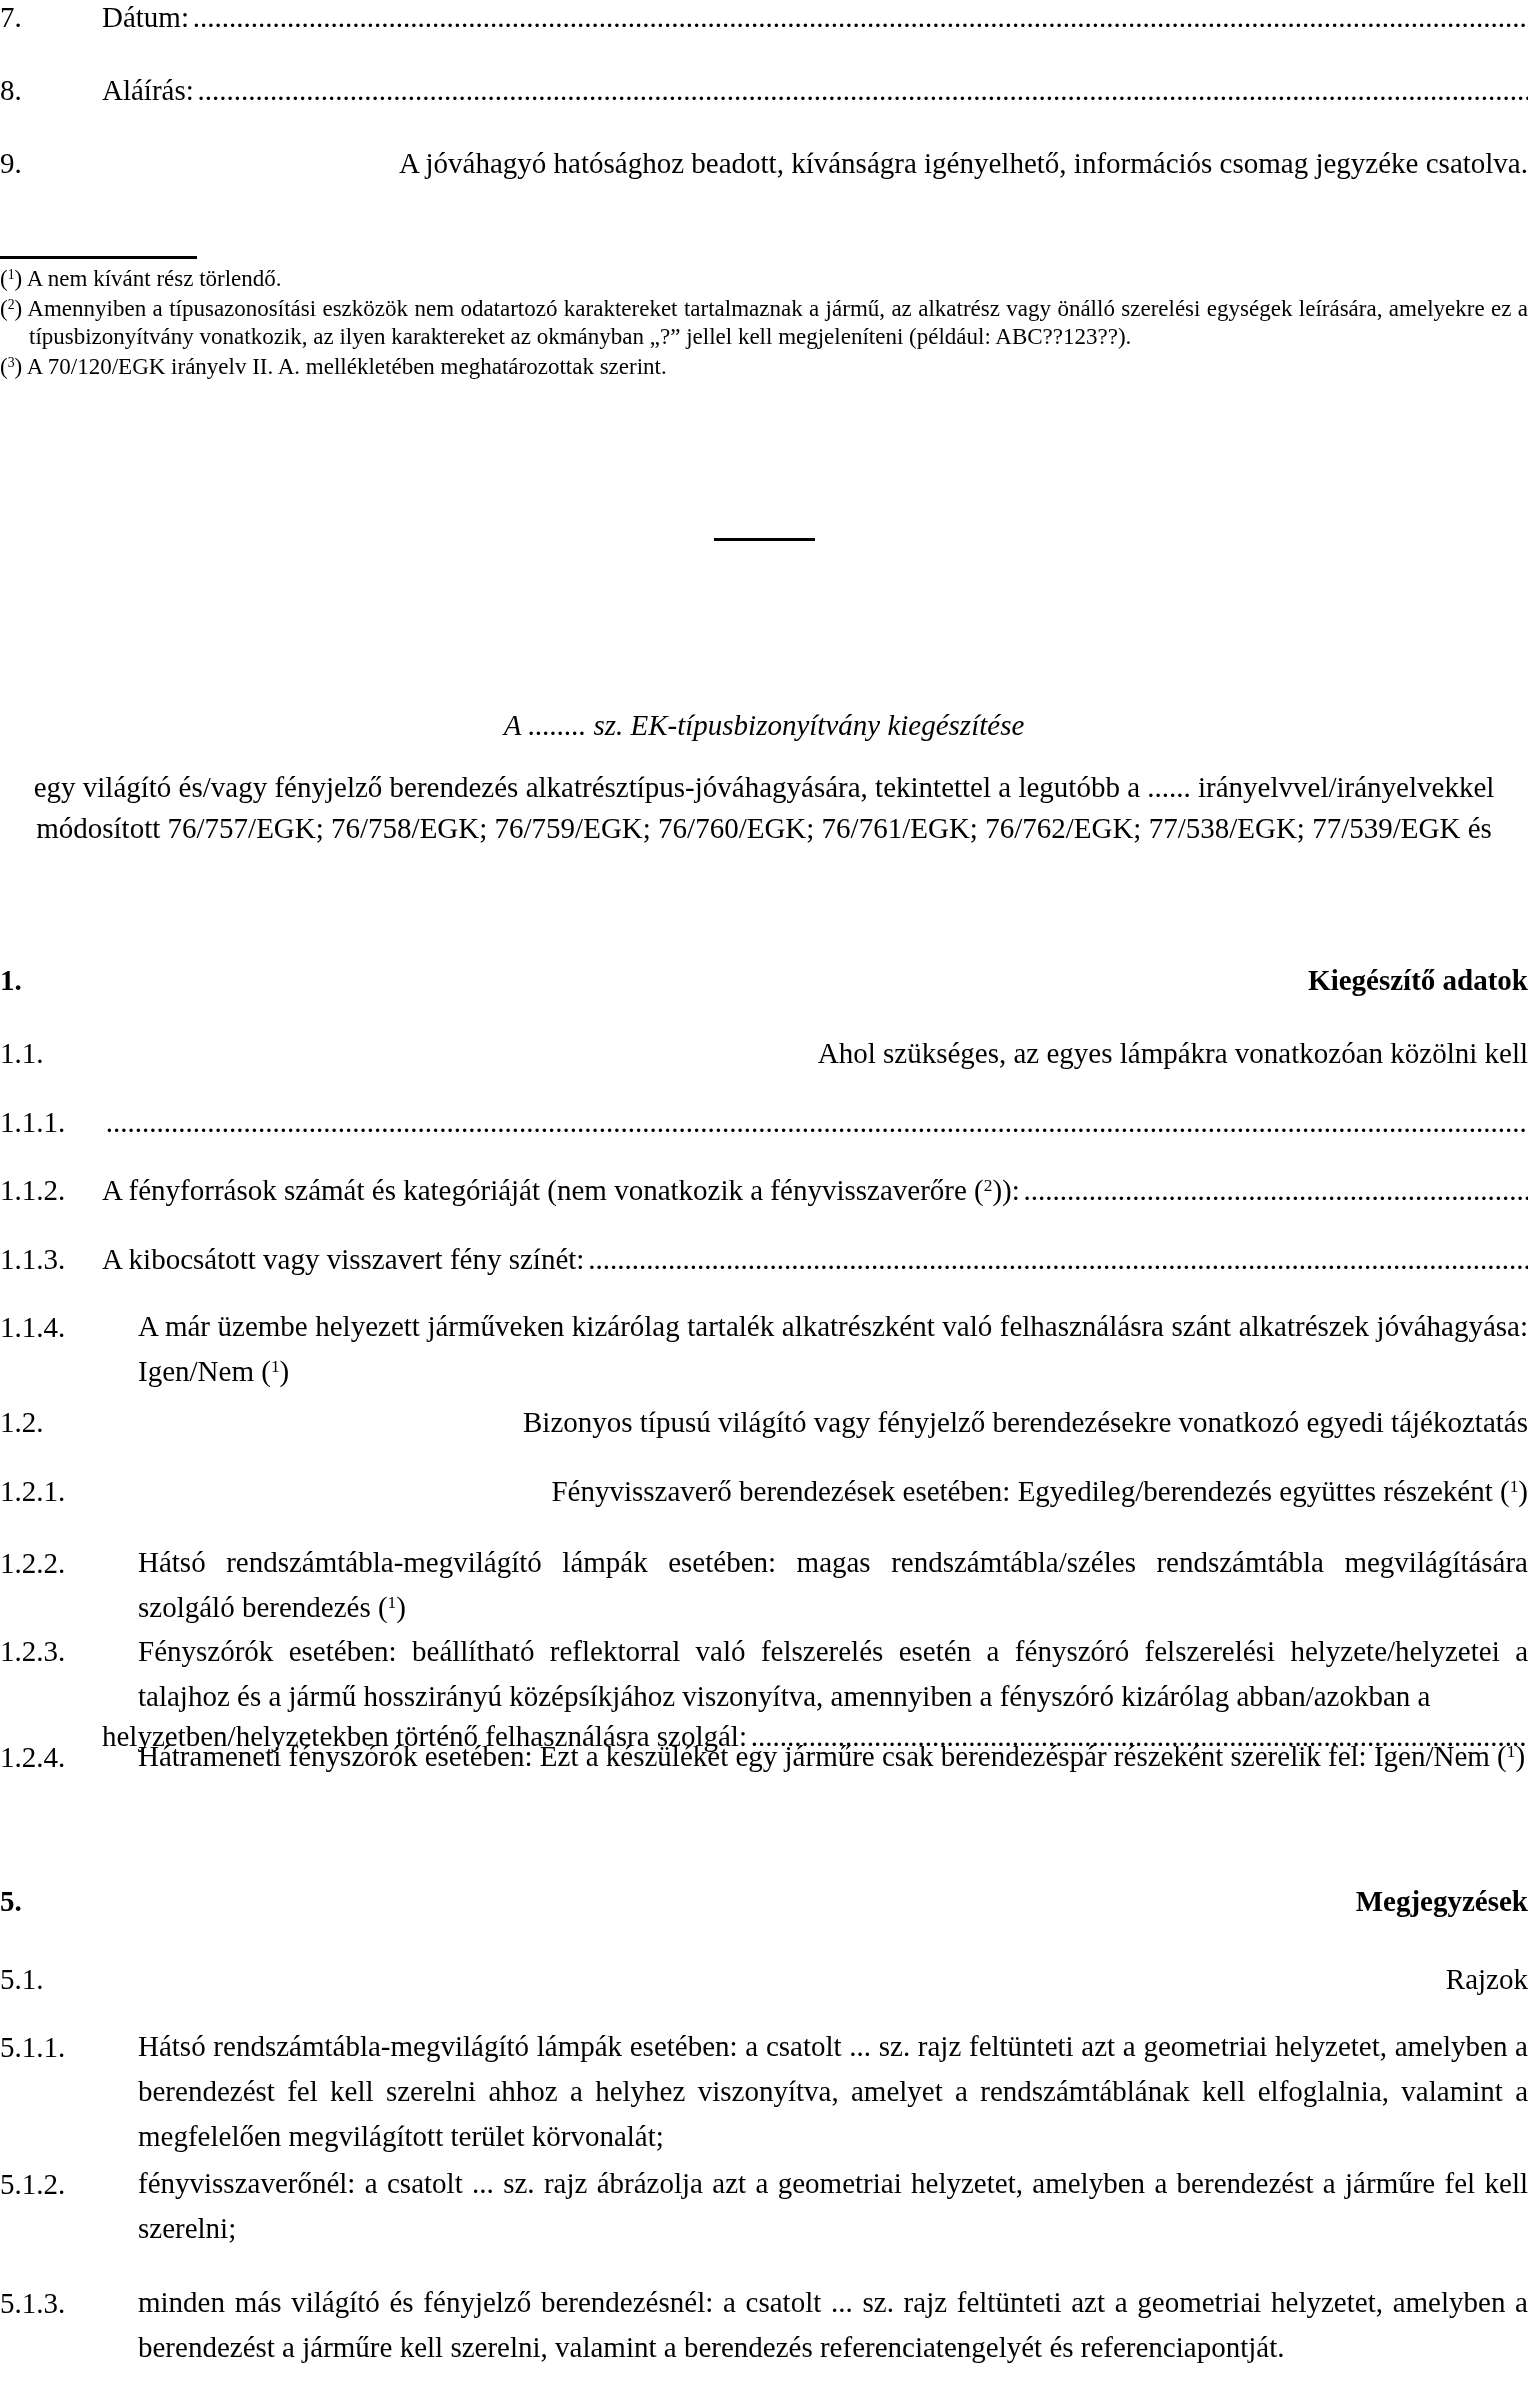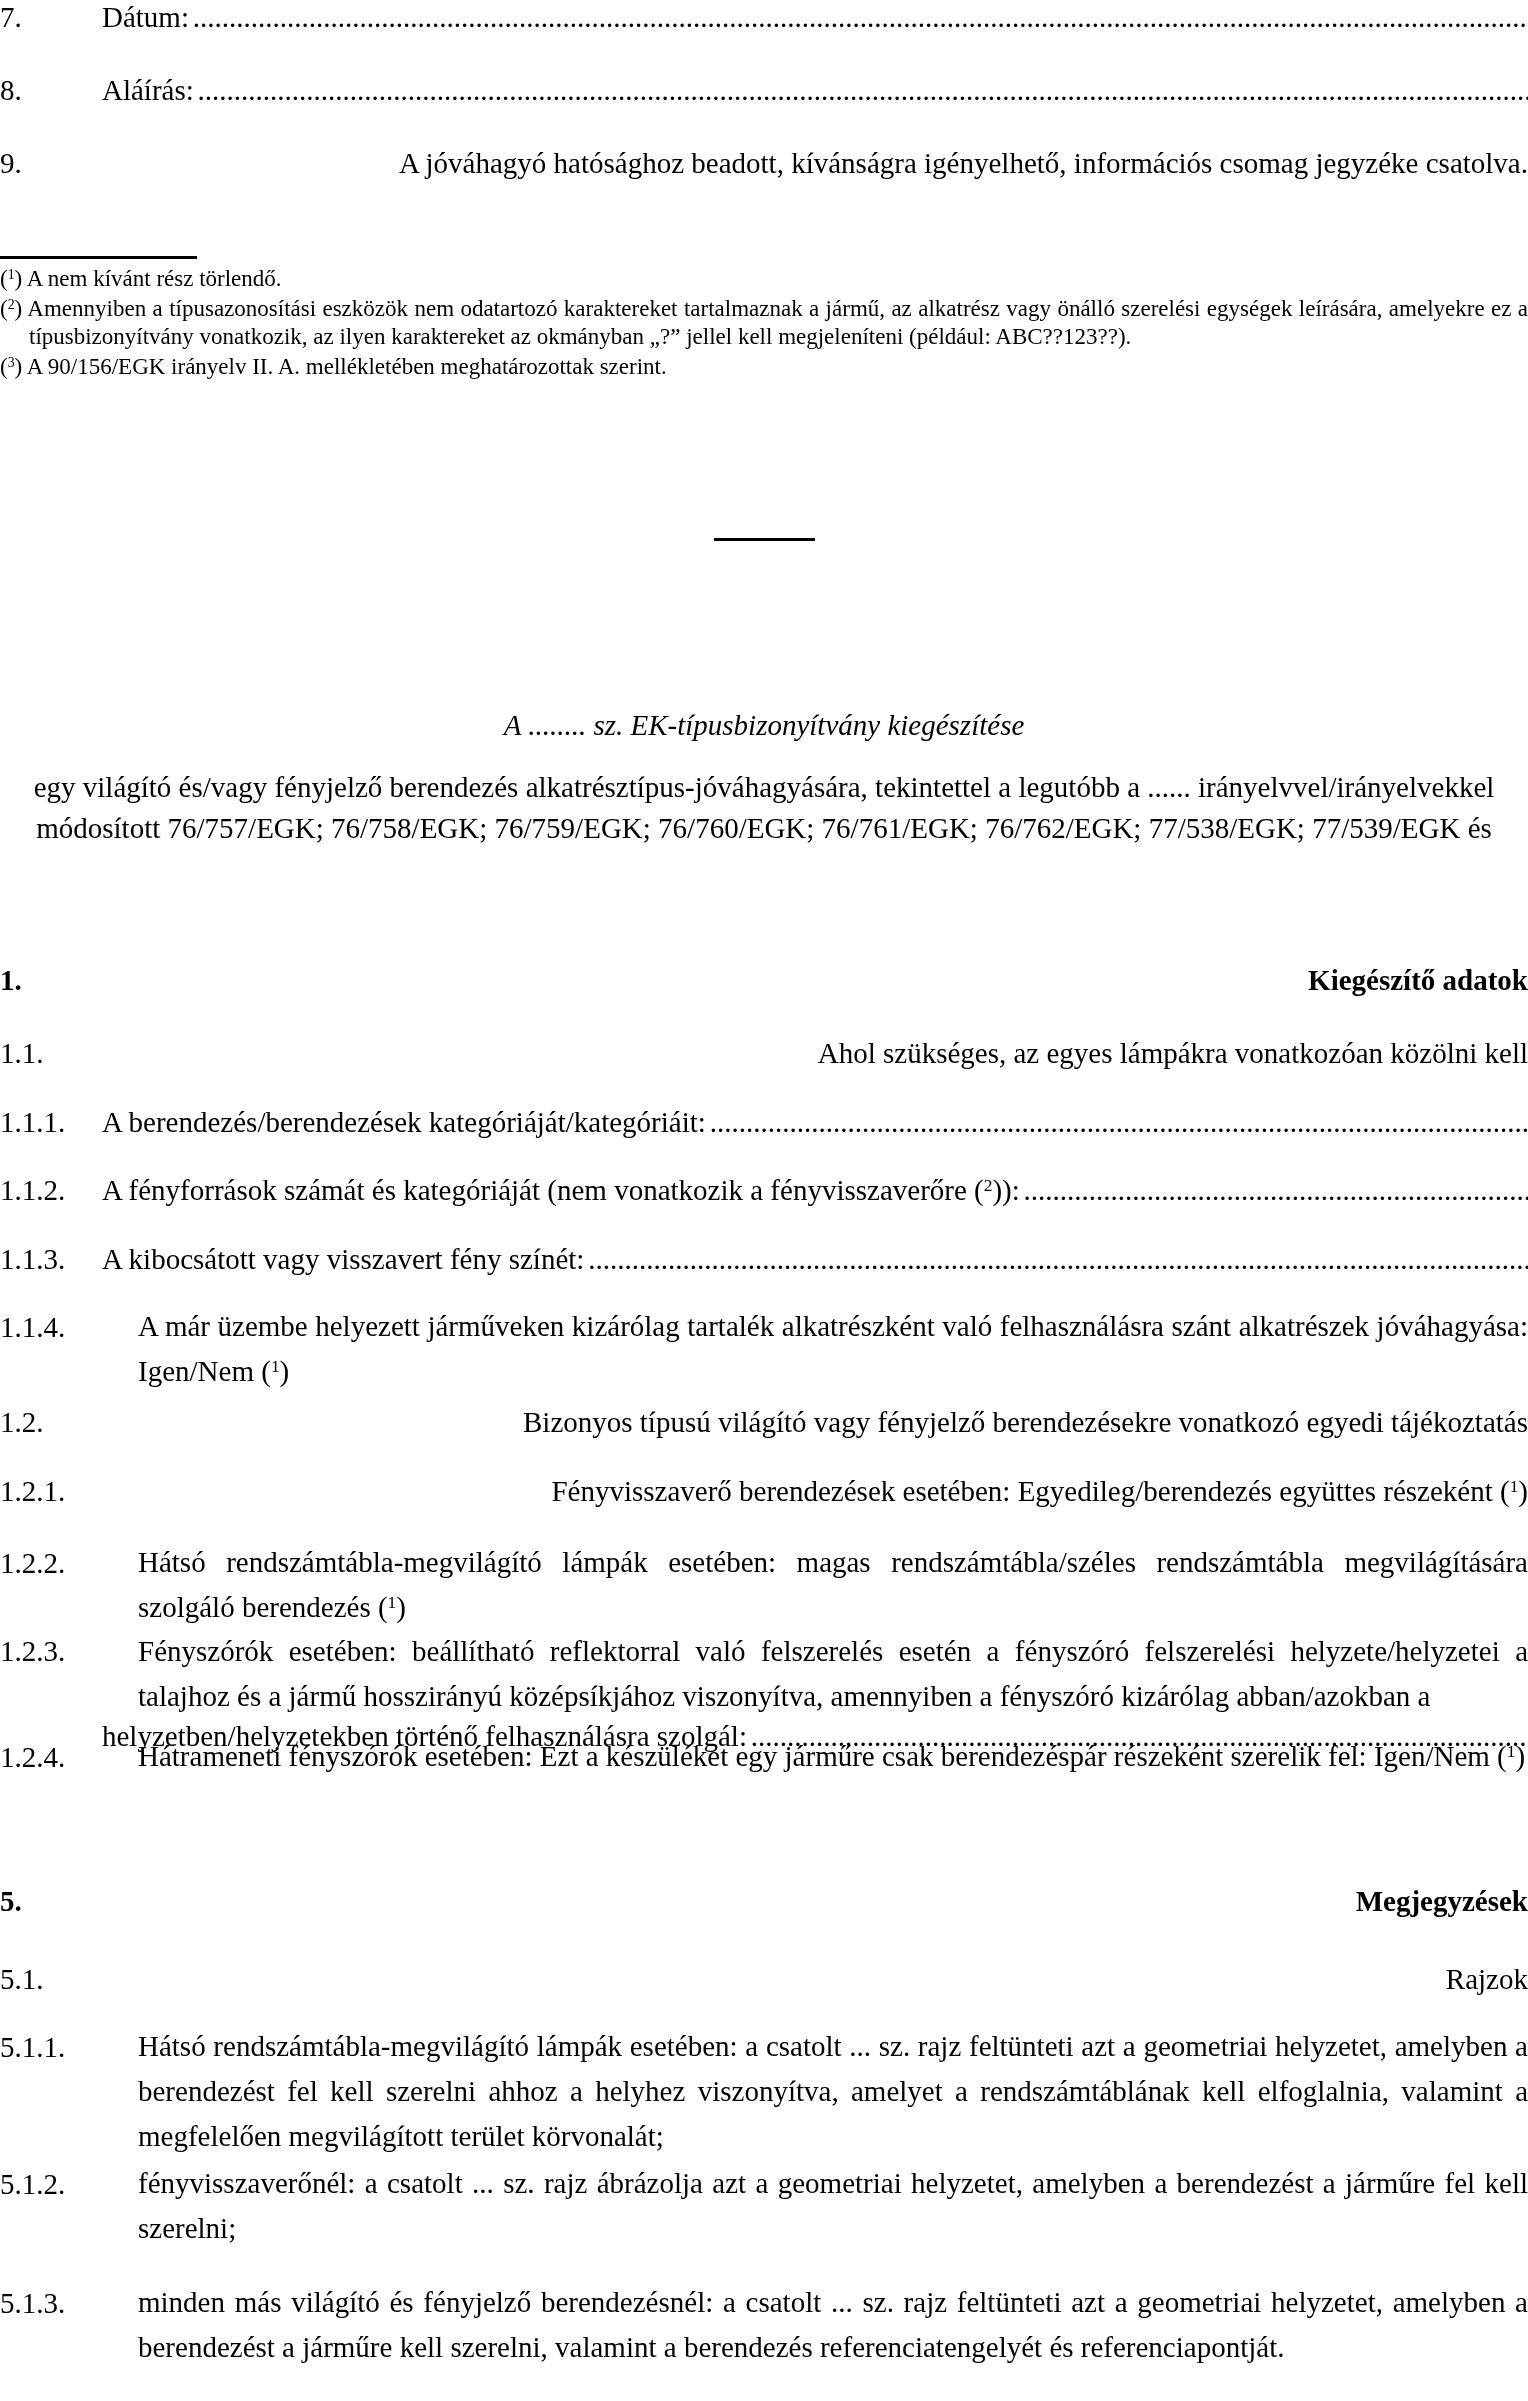--- a/index.html
+++ b/index.html
@@ -61,21 +61,21 @@
 
 <div class="line" style="top:146px;">
   <span class="num">9.</span>
   <span class="txt">A jóváhagyó hatósághoz beadott, kívánságra igényelhető, információs csomag jegyzéke csatolva.</span>
 </div>
 
 <div class="rule" style="top:256px; left:0; width:197px;"></div>
 <div class="fn" style="top:265px;">
   <div>(<sup>1</sup>) <span>A nem kívánt rész törlendő.</span></div>
   <div class="wrapfn" style="margin-top:1.9px;">(<sup>2</sup>) <span>Amennyiben a típusazonosítási eszközök nem odatartozó karaktereket tartalmaznak a jármű, az alkatrész vagy önálló szerelési egységek leírására, amelyekre ez a típusbizonyítvány vonatkozik, az ilyen karaktereket az okmányban „?” jellel kell megjeleníteni (például: ABC??123??).</span></div>
-  <div style="margin-top:1.9px;">(<sup>3</sup>) <span>A 90/156/EGK irányelv II. A. mellékletében meghatározottak szerint.</span></div>
+  <div style="margin-top:1.9px;">(<sup>3</sup>) <span>A 70/120/EGK irányelv II. A. mellékletében meghatározottak szerint.</span></div>
 </div>
 
 <div class="rule" style="top:538px; left:714px; width:101px;"></div>
 
 <div class="mid ital" style="top:703px;">
   <span>A </span><span>........</span><span> sz. EK-típusbizonyítvány kiegészítése</span>
 </div>
 
 <div class="mid" style="top:765px;">
   <div>egy világító és/vagy fényjelző berendezés alkatrésztípus-jóváhagyására, tekintettel a legutóbb a ...... irányelvvel/irányelvekkel</div>
@@ -88,21 +88,20 @@
 </div>
 
 <div class="line" style="top:1036px;">
   <span class="num">1.1.</span>
   <span class="txt">Ahol szükséges, az egyes lámpákra vonatkozóan közölni kell</span>
 </div>
 
 <div class="line" style="top:1105px;">
   <span class="num">1.1.1.</span>
   <div class="txt fillrow">
-    <span class="lead">A berendezés/berendezések kategóriáját/kategóriáit:</span>
     <span class="fill">............................................................................................................................................................................................................................................................................................</span>
   </div>
 </div>
 
 <div class="line" style="top:1173px;">
   <span class="num">1.1.2.</span>
   <div class="txt fillrow">
     <span class="lead"><span>A fényforrások számát és kategóriáját (nem vonatkozik a fényvisszaverőre (</span><sup>2</sup><span>)):</span></span>
     <span class="fill">............................................................................................................................................................................................................................................................................................</span>
   </div>

